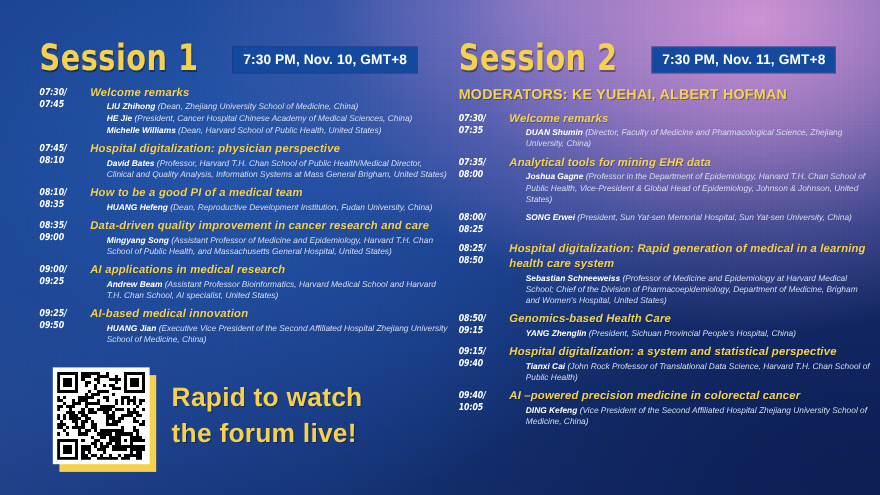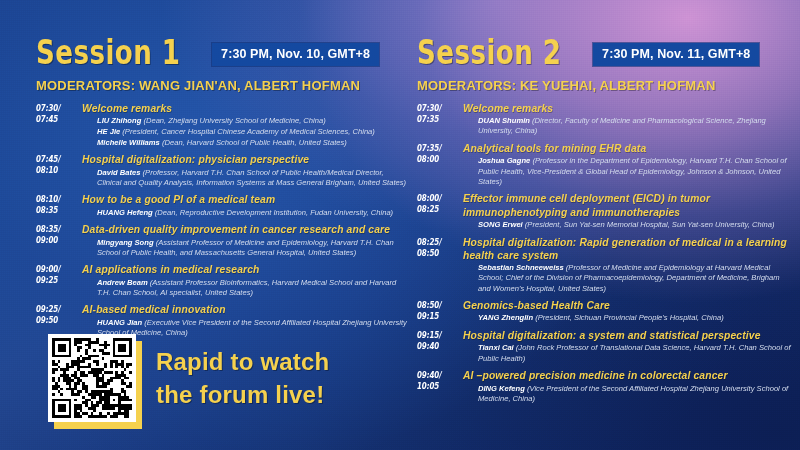--- a/index.html
+++ b/index.html
@@ -76,21 +76,20 @@
 <body>
 
 <div id="poster">
   <div id="grain"></div>
 
   <div class="col col-left">
     <div class="session-head">
       <div class="session-title">Session 1</div>
       <div class="time-badge">7:30 PM, Nov. 10, GMT+8</div>
     </div>
-    <div class="moderators">MODERATORS: WANG JIAN'AN, ALBERT HOFMAN</div>
     <div class="agenda">
         <div class="item">
           <div class="tcol">
             <div>07:30/</div>
             <div>07:45</div>
           </div>
           <div class="body">
             <div class="topic">Welcome remarks</div>
             <div class="speakers">
               <div class="sp"><b>LIU Zhihong</b><span> (Dean, Zhejiang University School of Medicine, China)</span></div>
@@ -192,21 +191,20 @@
               <div class="sp"><b>Joshua Gagne</b><span> (Professor in the Department of Epidemiology, Harvard T.H. Chan School of Public Health, Vice-President &amp; Global Head of Epidemiology, Johnson &amp; Johnson, United States)</span></div>
             </div>
           </div>
         </div>
         <div class="item">
           <div class="tcol">
             <div>08:00/</div>
             <div>08:25</div>
           </div>
           <div class="body">
-            <div class="topic">Effector immune cell deployment (EICD) in tumor immunophenotyping and immunotherapies</div>
             <div class="speakers">
               <div class="sp"><b>SONG Erwei</b><span> (President, Sun Yat-sen Memorial Hospital, Sun Yat-sen University, China)</span></div>
             </div>
           </div>
         </div>
         <div class="item">
           <div class="tcol">
             <div>08:25/</div>
             <div>08:50</div>
           </div>

